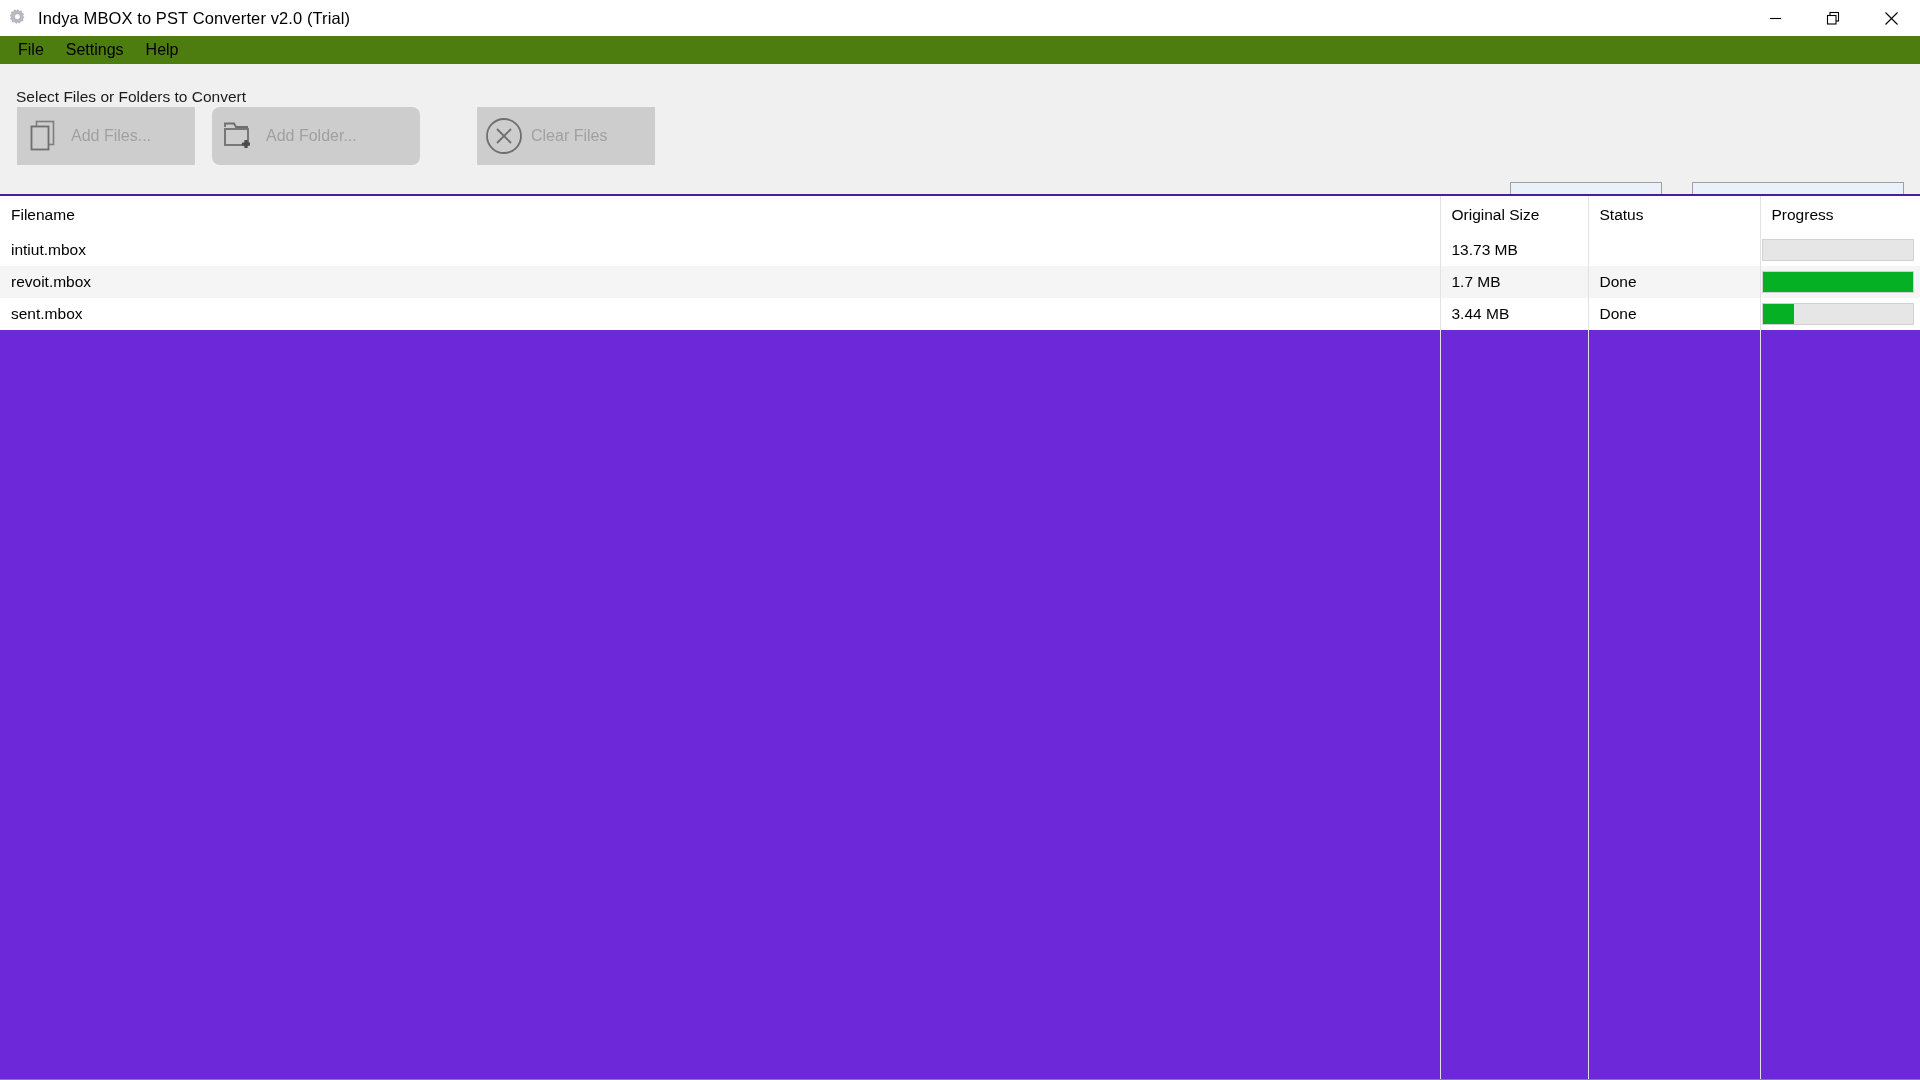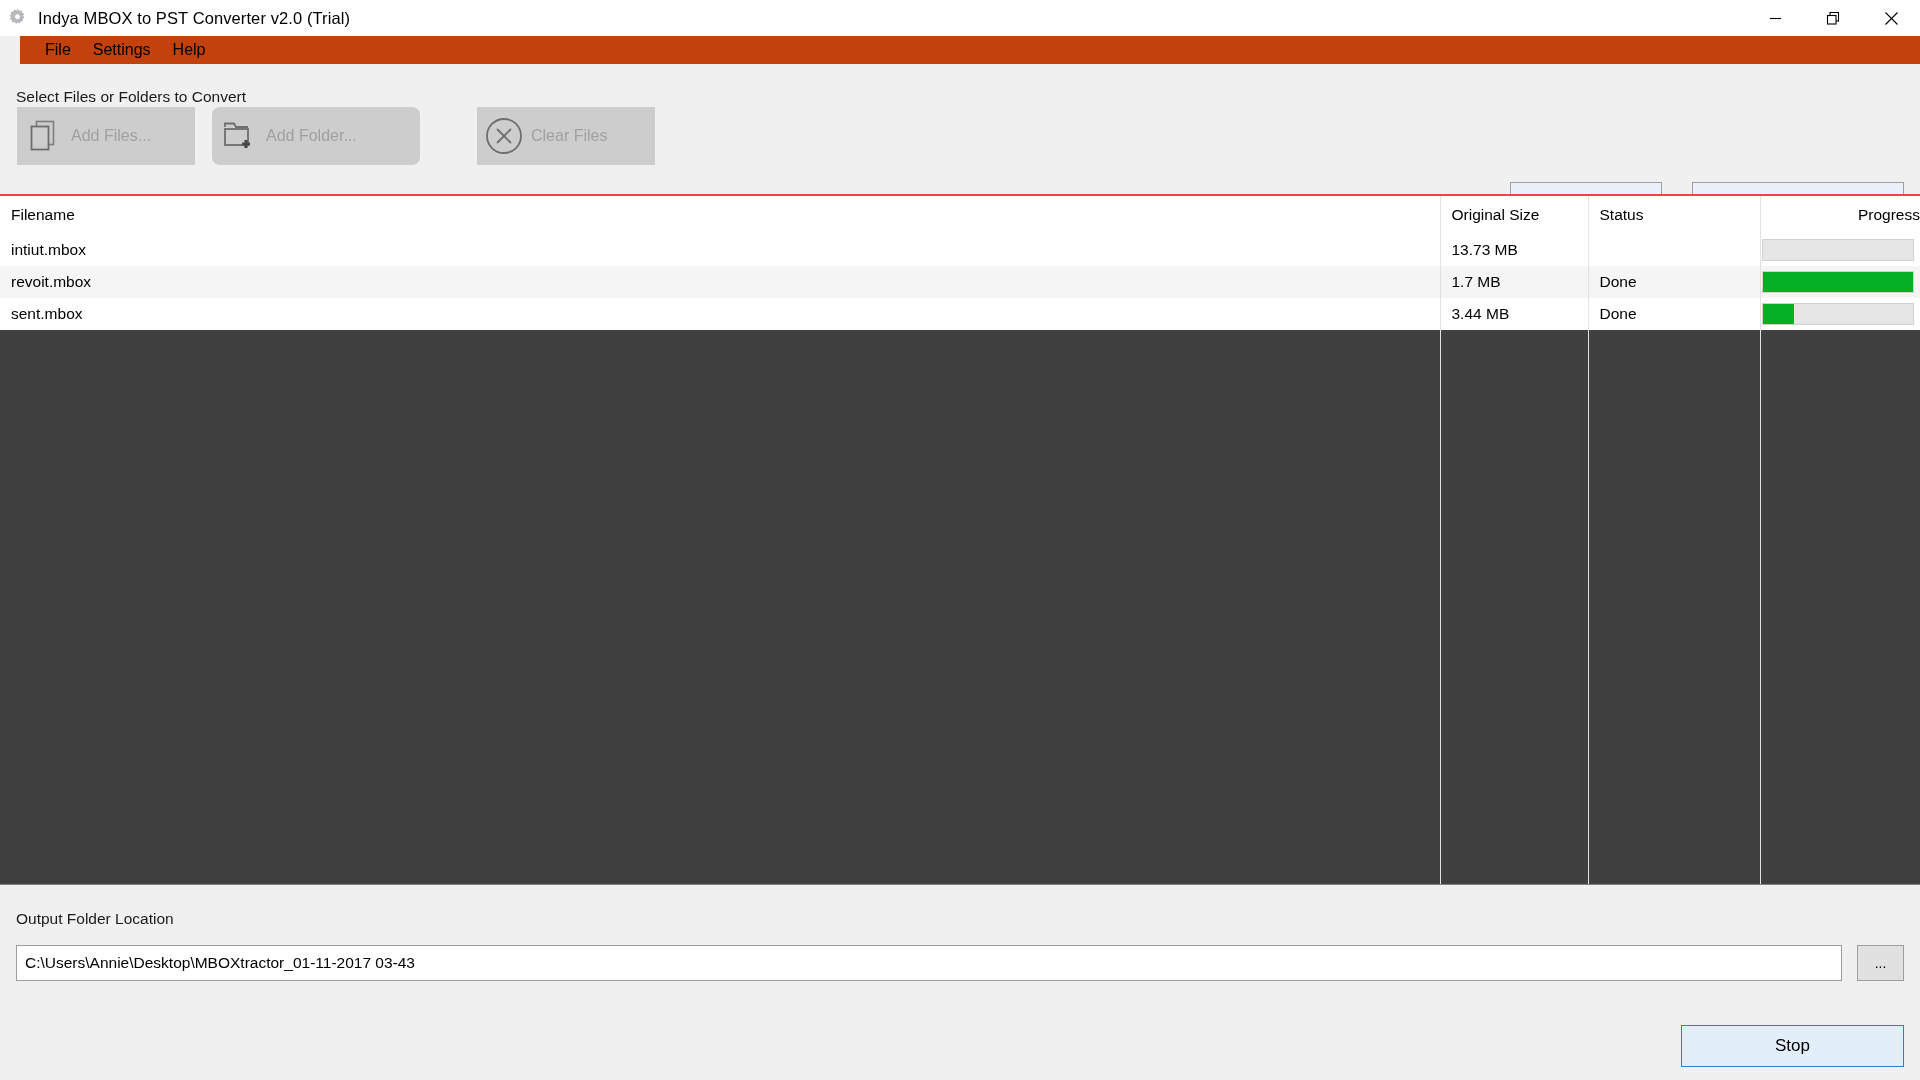--- a/index.html
+++ b/index.html
@@ -51,26 +51,25 @@
     height: 36px;
     display: flex;
     align-items: center;
     justify-content: center;
     flex: 0 0 auto;
   }
 
   
   .menubar {
     height: 28px;
-    background: #c2410c;
-    display: flex;
-    align-items: center;
-    padding-left: 15px;
-    flex: 0 0 auto;
-    margin-left: 20px;
+    background: #4d7c0f;
+    display: flex;
+    align-items: center;
+    padding-left: 8px;
+    flex: 0 0 auto;
   }
   .menu-item {
     font-size: 16px;
     color: #000000;
     padding: 3px 10px;
     margin-right: 2px;
     white-space: nowrap;
   }
 
   
@@ -139,22 +138,22 @@
     color: #000000;
     white-space: nowrap;
     padding-right: 20px;
   }
   #btn-buy-now   { left: 1510px; width: 152px; }
   #btn-activate  { left: 1692px; width: 212px; }
 
   
   .table-wrap {
     flex: 1 1 auto;
-    background: #404040;
-    border-top: 2px solid #ef4444;
+    background: #6d28d9;
+    border-top: 2px solid #4c1d95;
     border-bottom: 1px solid #828282;
     position: relative;
     overflow: hidden;
     min-height: 0;
   }
   .tbl {
     width: 100%;
     border-collapse: collapse;
     table-layout: fixed;
   }
@@ -163,21 +162,21 @@
     font-weight: normal;
     font-size: 15.5px;
     color: #000000;
     padding: 0 0 0 11px;
     height: 38px;
     background: #ffffff;
     border-right: 1px solid #e2e2e2;
     vertical-align: middle;
     box-sizing: border-box;
   }
-  .tbl th:last-child { border-right: none; text-align: right; }
+  .tbl th:last-child { border-right: none; }
   .tbl td {
     font-size: 15.5px;
     color: #000000;
     padding: 0 0 0 11px;
     height: 32px;
     border-right: 1px solid #e2e2e2;
     vertical-align: middle;
     box-sizing: border-box;
     white-space: nowrap;
     overflow: hidden;
@@ -448,21 +447,15 @@
               </div>
             </td>
           </tr>
         </tbody>
     </table>
     <div class="col-div" style="left:1440px"></div>
     <div class="col-div" style="left:1588px"></div>
     <div class="col-div" style="left:1760px"></div>
   </div>
 
-  <div class="output-section">
-    <div class="output-label">Output Folder Location</div>
-    <input class="output-input" type="text" value="C:\Users\Annie\Desktop\MBOXtractor_01-11-2017 03-43" style="">
-    <button class="browse-btn">...</button>
-    <button class="stop-btn">Stop</button>
-  </div>
 
 
 </div>
 
 </body></html>

